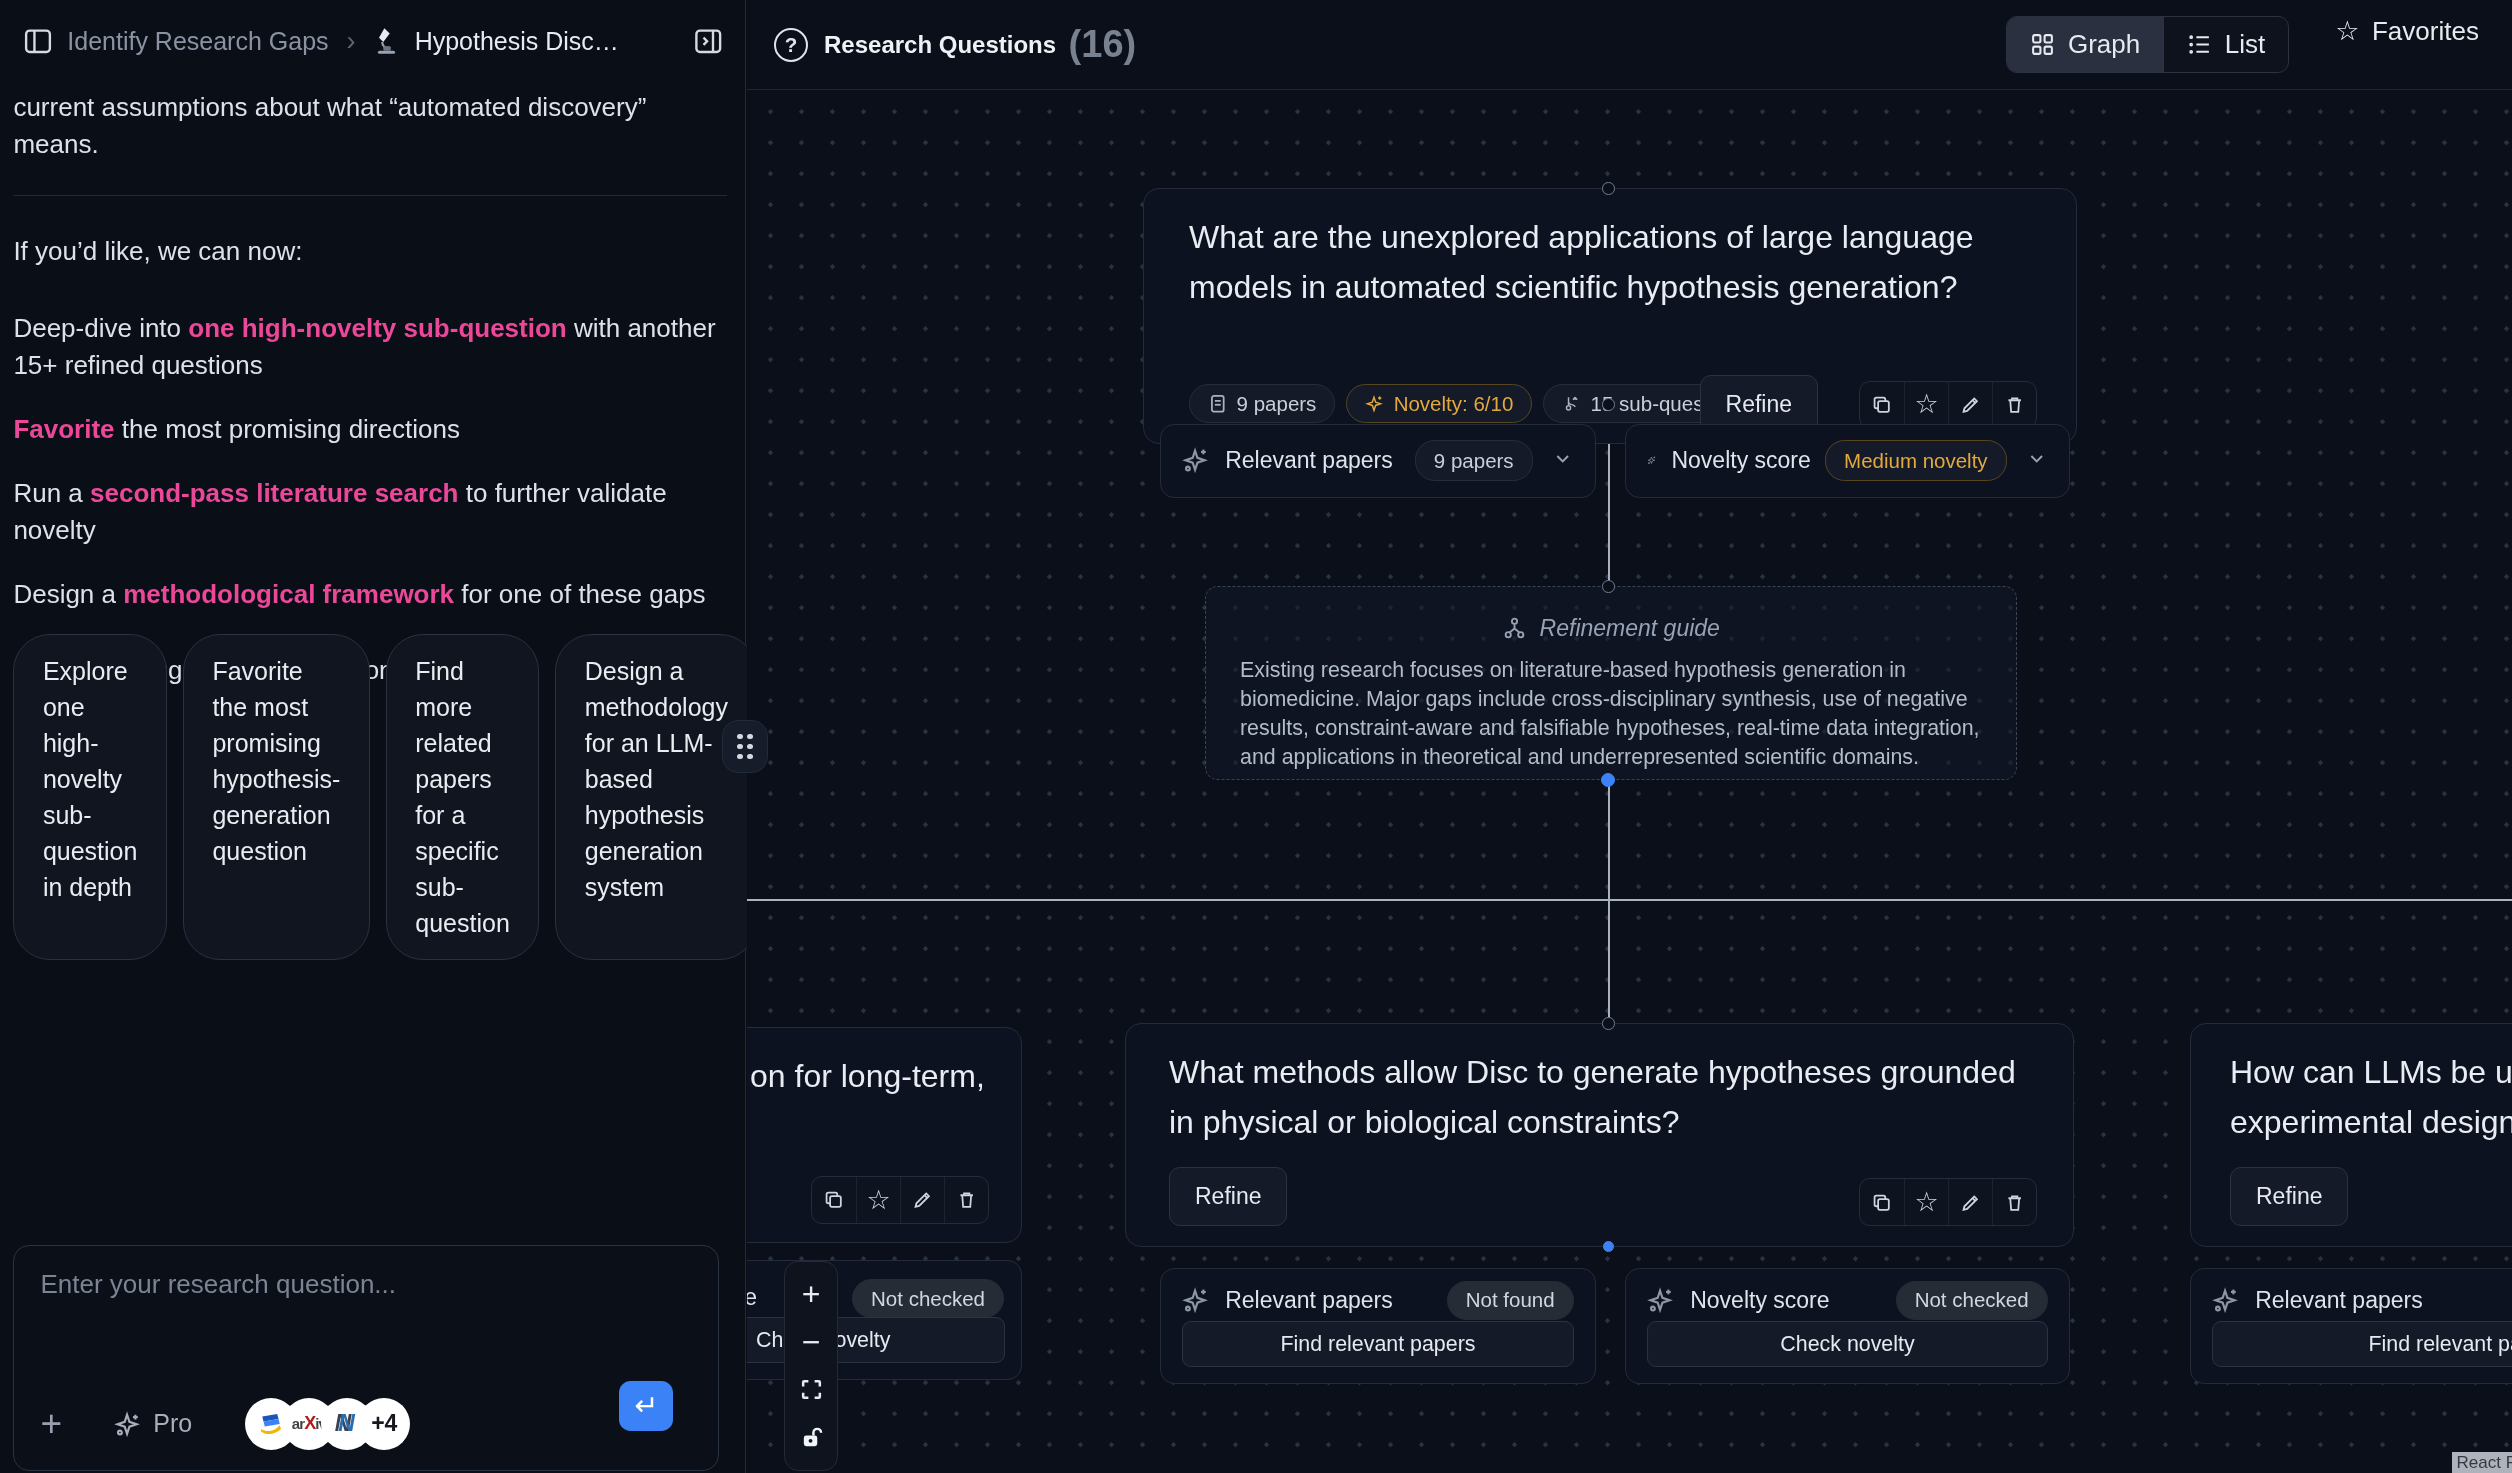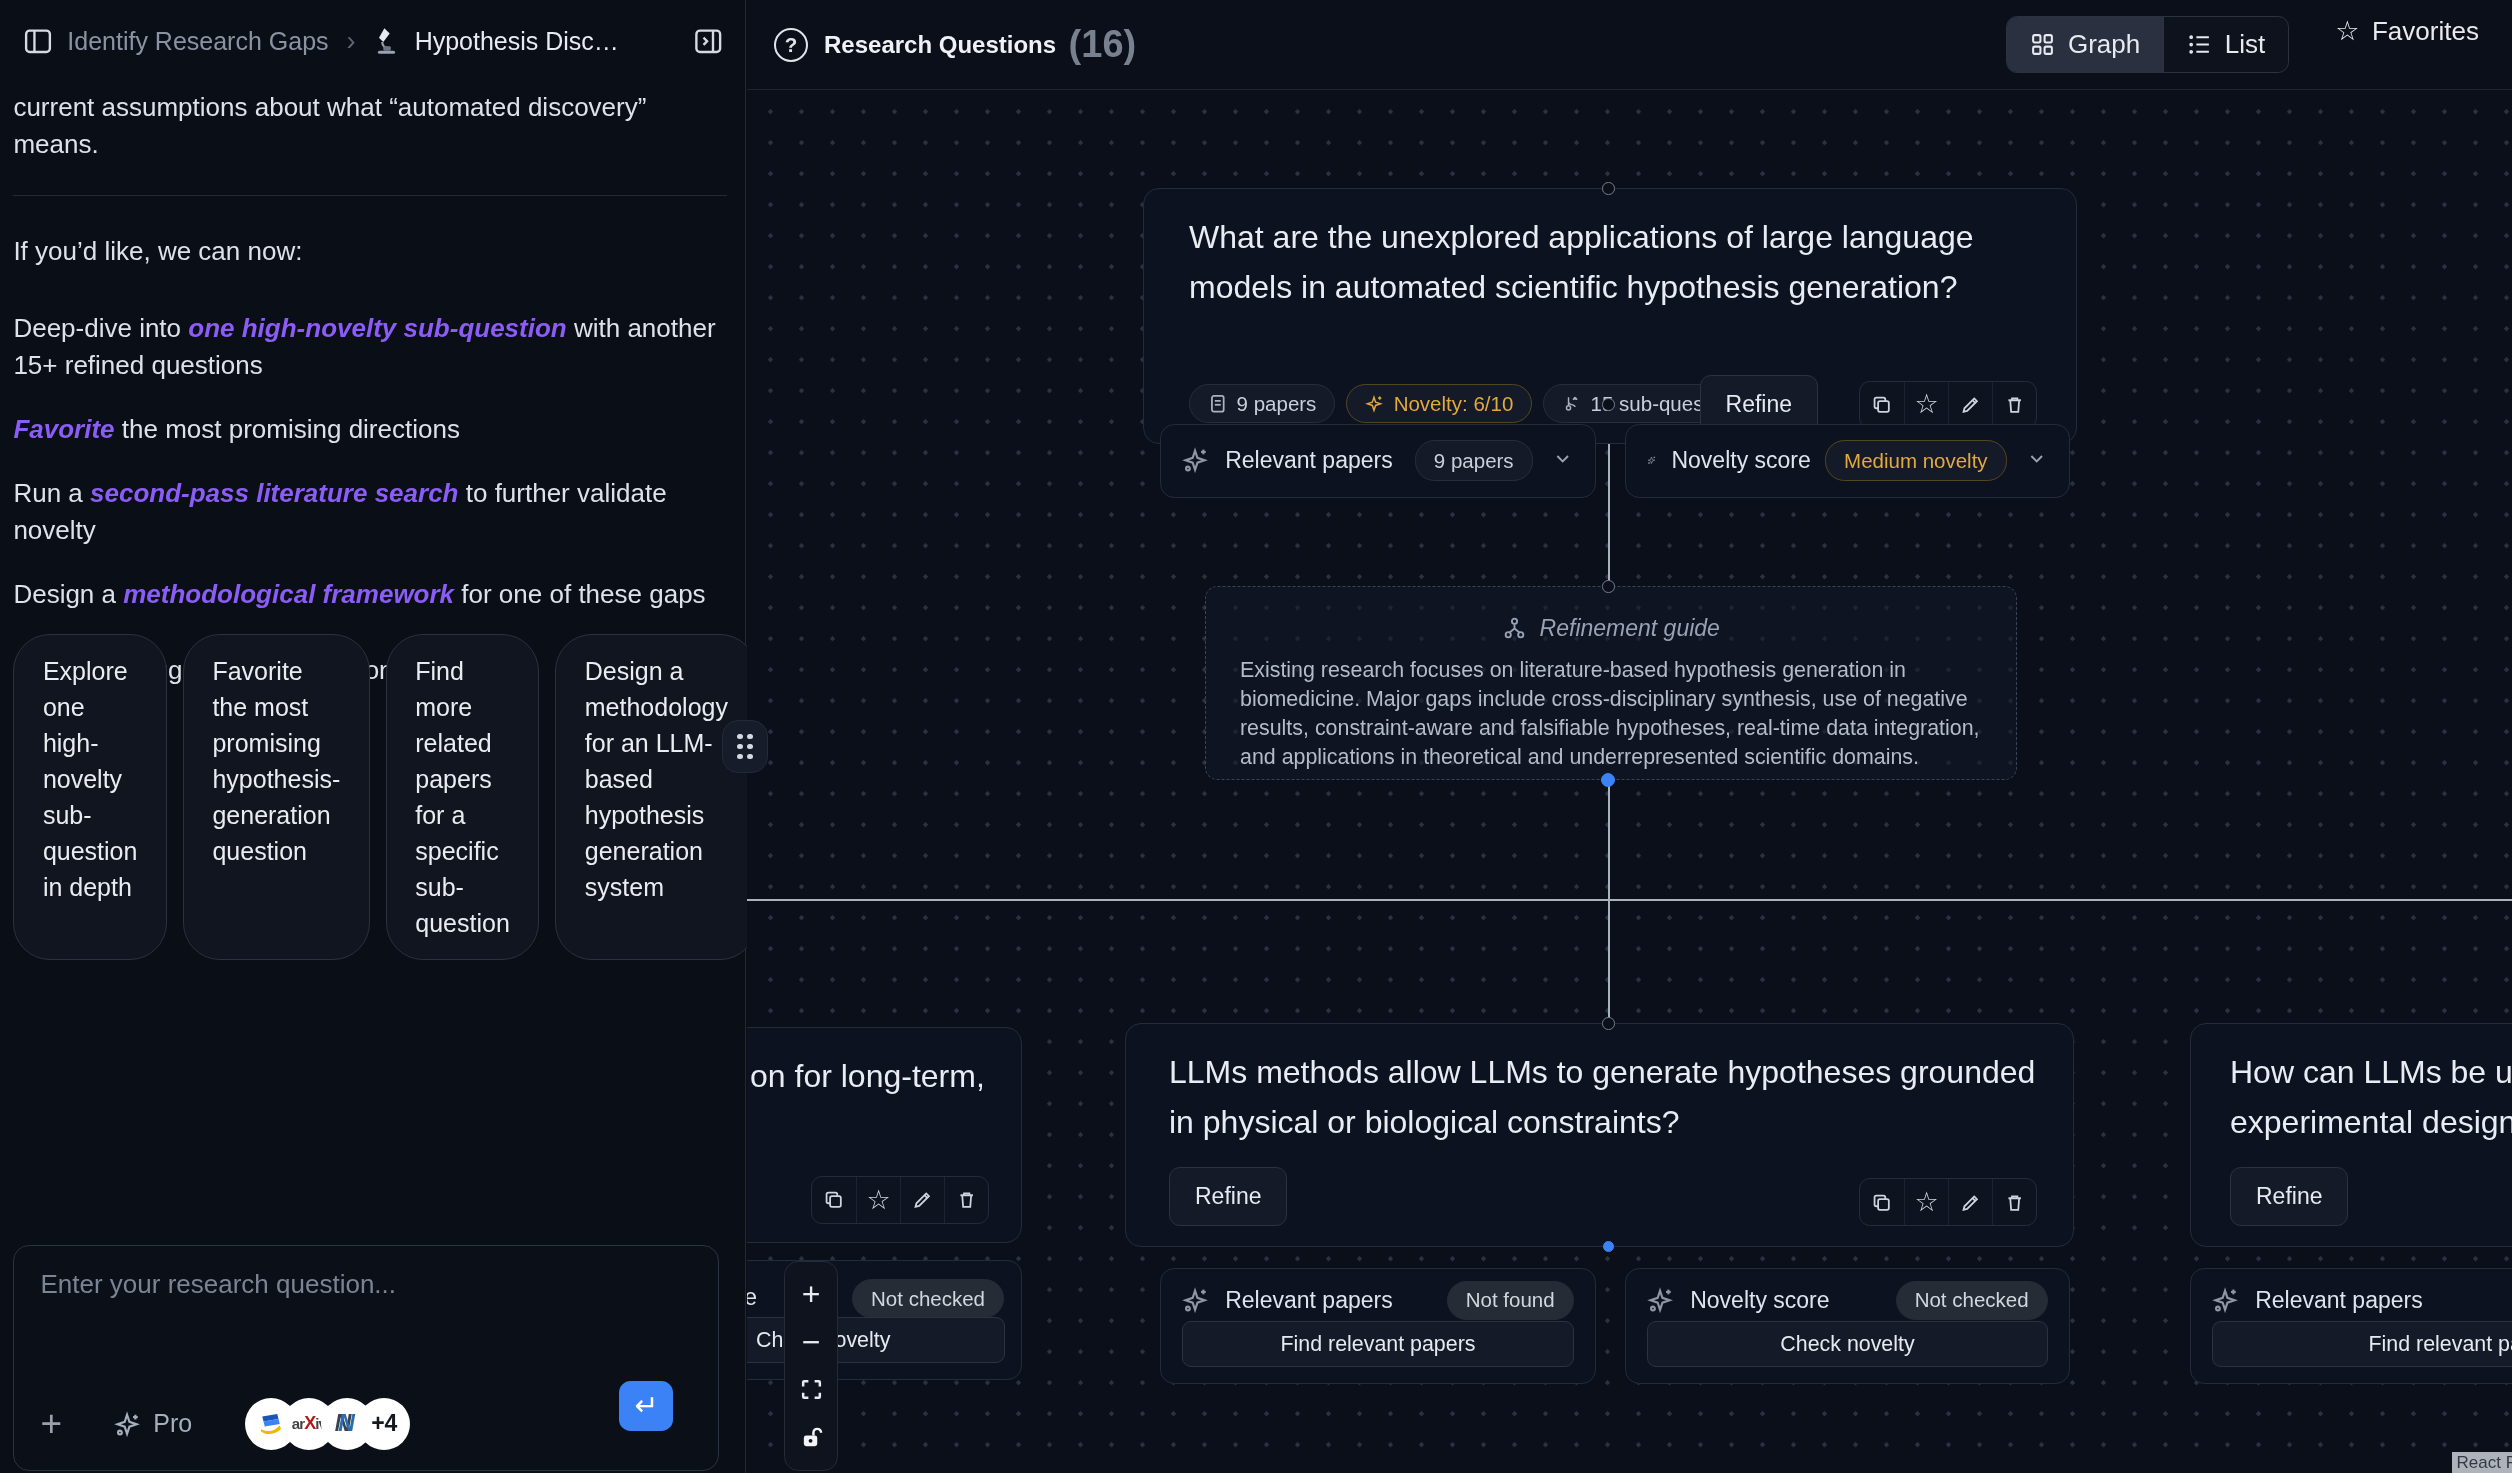--- a/index.html
+++ b/index.html
@@ -11,21 +11,21 @@
   .left-panel { position:absolute; left:0; top:0; width:746px; height:1473px; background:#0a0e17; border-right:0.9px solid #222938; }
   .lp-header { position:absolute; left:0; top:0; width:100%; height:82px; display:flex; align-items:center; padding:0 23px; }
   .lp-breadcrumb { display:flex; align-items:center; gap:14.3px; flex:1; min-width:0; }
   .icon-btn { display:flex; align-items:center; justify-content:center; cursor:pointer; color:#cfd5df; }
   .crumb-project { color:#8b93a3; font-size:25px; white-space:nowrap; }
   .crumb-sep { color:#5d6675; font-size:27px; padding:0 3.6px; }
   .crumb-doc { color:#e8ebf1; font-size:25px; white-space:nowrap; }
   .chat { position:absolute; left:0; top:82px; width:100%; padding:7.1px 14.3px 0 13.4px; font-size:26px; line-height:37px; color:#dde2ea; }
   .chat p { margin-bottom:27px; }
   .chat .gap { height:12.5px; }
-  .chat b { color:#8b5cf6;font-style:italic; }
+  .chat b { color:#ec4899; }
   .chat hr { border:none; border-top:0.9px solid #232a36; margin:32px 3.6px 37px 0; }
   .hand-icon { display:inline-block; vertical-align:-5.3px; margin-left:9px; }
   .suggestions { position:absolute; left:13.4px; top:634px; width:718px; display:flex; flex-direction:row; gap:16px; }
   .sugg { width:fit-content; max-width:706px; background:#10151f; border:0.9px solid #2a3140; border-radius:37px; padding:18px 28.5px; font-size:25px; line-height:36px; color:#e9ecf1; cursor:pointer; }
   .composer { position:absolute; left:12.5px; top:1245px; width:706px; height:226px; background:#0b0f18; border:0.9px solid #2a3342; border-radius:16px; }
   .composer textarea { position:absolute; left:27px; top:23px; width:641px; height:98px; background:transparent; border:none; outline:none; resize:none; color:#dfe4ec; font-size:26px; font-family:inherit; }
   .composer textarea::placeholder { color:#7c8494; }
   .composer-row { position:absolute; left:27px; right:21.4px; bottom:19.6px; height:53px; display:flex; align-items:center; }
   .plus-btn { font-size:37px; color:#98a0af; font-weight:300; margin-right:52px; cursor:pointer; line-height:1; }
   .pro-group { display:flex; align-items:center; gap:10.7px; color:#a7aebc; font-size:25px; margin-right:53px; cursor:pointer; }
@@ -374,21 +374,21 @@
             </span>
         </div>
       </div>
       <div class="expander" style="left:-128px; top:1170px; width:403px; height:120px;">
         <span class="clip-label">Novelty score</span>
         <span class="chip flat" style="position:absolute; right:17px; top:18px;">Not checked</span>
         <div class="btn exp-btn" style="left:21.4px; right:16px;">Check novelty</div>
       </div>
 
       <div class="card" style="left:378px; top:933px; width:949px; height:224px;">
-        <div class="card-title" style="position:absolute; left:43px; top:23px; width:878px;">LLMs methods allow LLMs to generate hypotheses grounded in physical or biological constraints?</div>
+        <div class="card-title" style="position:absolute; left:43px; top:23px; width:878px;">What methods allow Disc to generate hypotheses grounded in physical or biological constraints?</div>
         <div class="btn refine-btn" style="position:absolute; left:43px; bottom:19.6px;">Refine</div>
         <div class="igroup" style="position:absolute; right:36px; bottom:19.6px;">
           <span class="icell">
               <svg width="21.4" height="21.4" viewBox="0 0 24 24" fill="none" stroke="currentColor" stroke-width="2">
                 <rect x="8" y="8" width="12" height="12" rx="2"></rect>
                 <path d="M16 8 V6 a2 2 0 0 0 -2 -2 H6 a2 2 0 0 0 -2 2 v8 a2 2 0 0 0 2 2 h2"></path>
               </svg>
             </span>
           <span class="icell">
               <span class="star-glyph">☆</span>

